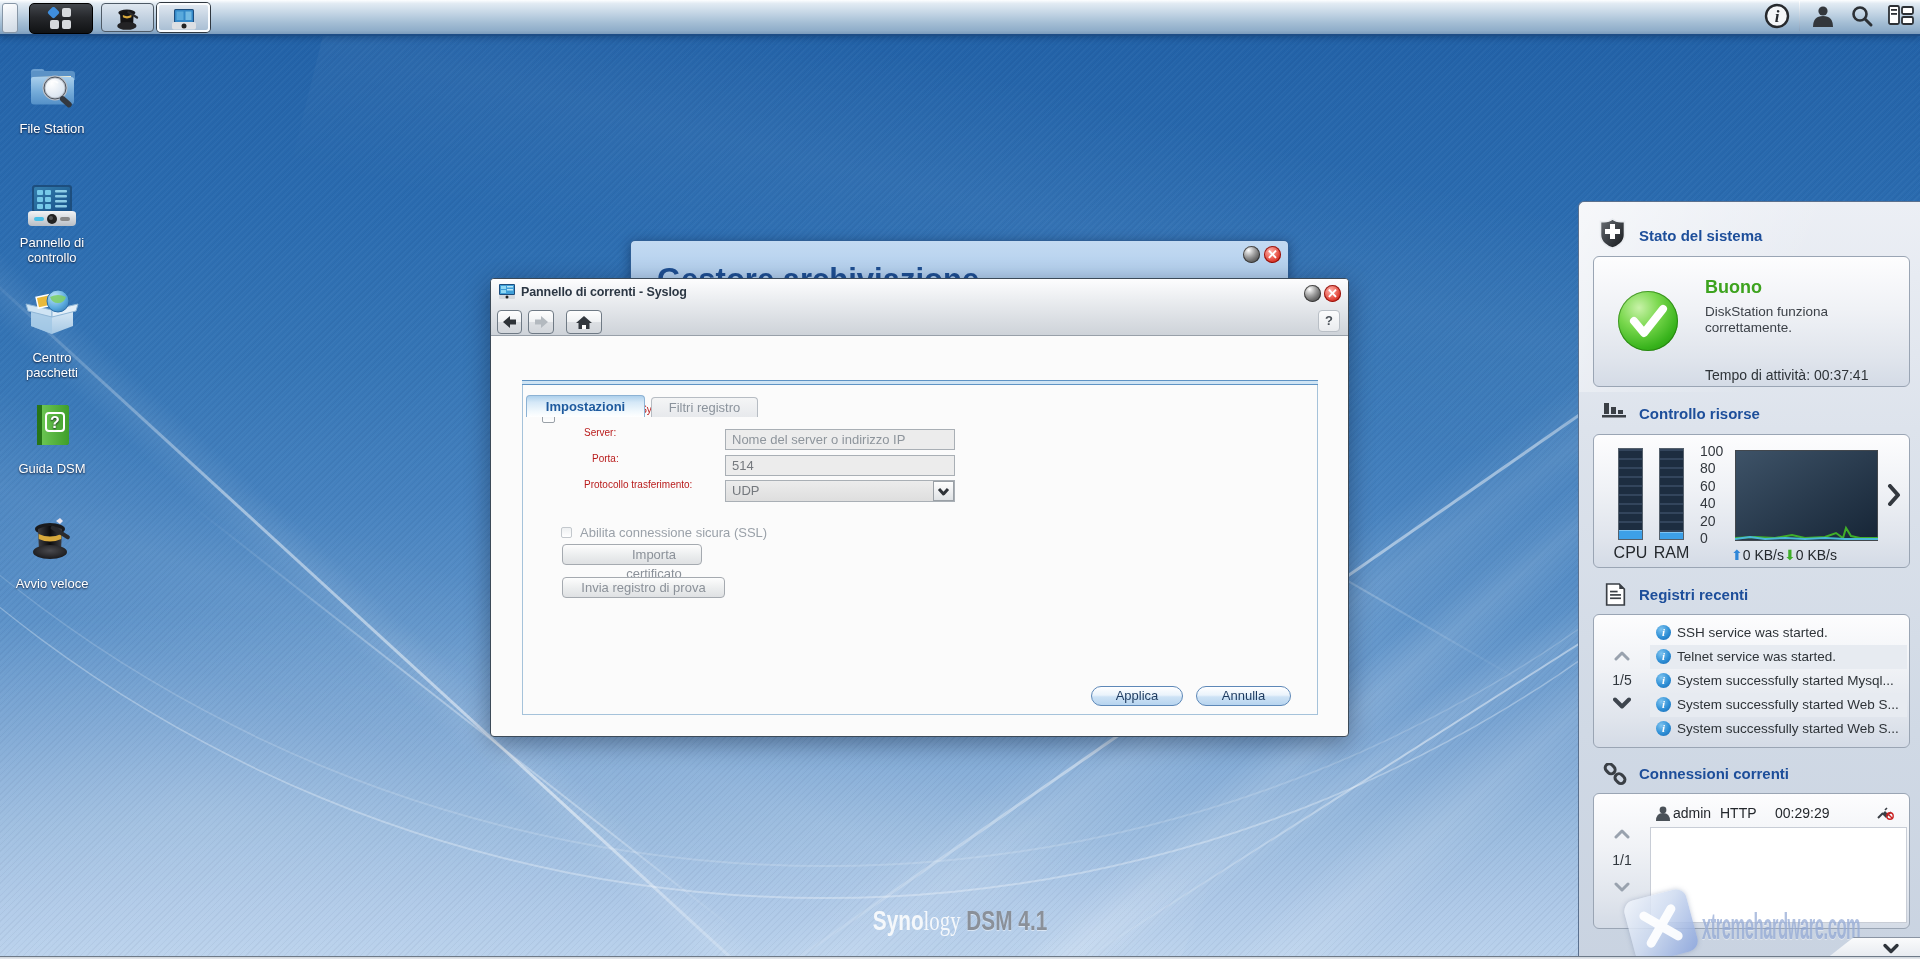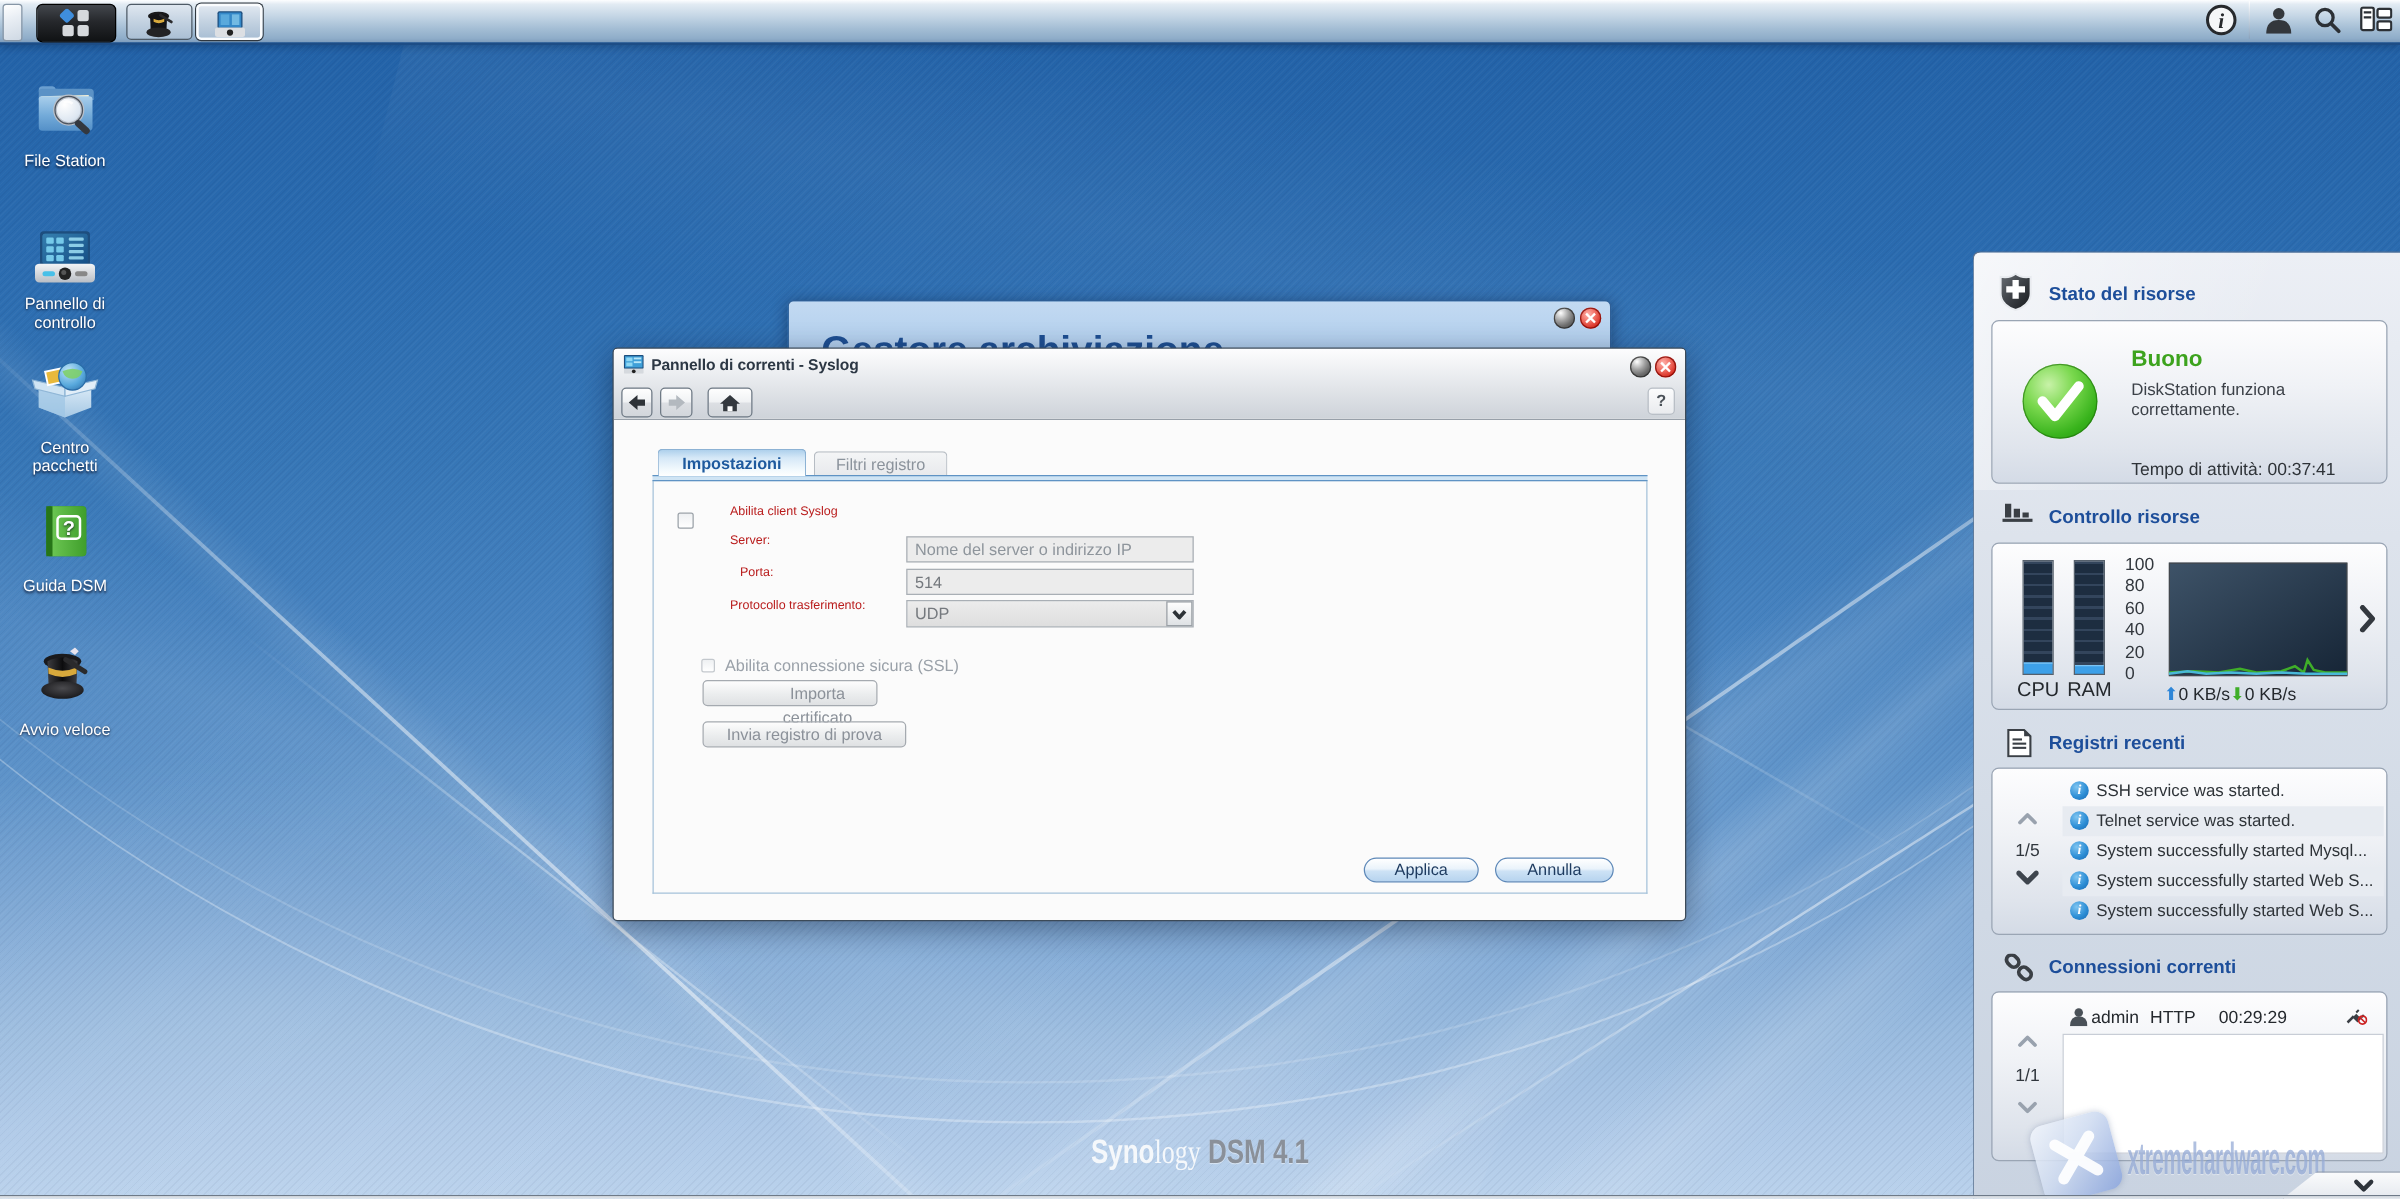--- a/index.html
+++ b/index.html
@@ -39,21 +39,21 @@
 #dlg{position:absolute;left:490px;top:278px;width:859px;height:459px;box-sizing:border-box;
 border:1px solid #3c4a58;border-radius:4px;background:#fbfbfb;box-shadow:0 6px 24px rgba(0,10,30,.38);}
 #dlghead{position:absolute;left:0;top:0;width:100%;height:57px;box-sizing:border-box;
 background:linear-gradient(180deg,#fdfdfe 0%,#eceef1 35%,#d9dde2 75%,#ced3d9 100%);
 border-bottom:1px solid #98a0a9;border-radius:3px 3px 0 0;}
 #dlgtitle{position:absolute;left:30px;top:6px;font-size:12.5px;font-weight:bold;color:#2c3744;letter-spacing:-0.1px;}
 .navbtn{position:absolute;top:31px;height:24px;box-sizing:border-box;border:1px solid #6f7a85;border-radius:4px;
 background:linear-gradient(180deg,#fefefe 0%,#f0f2f4 48%,#dcdfe3 52%,#d2d6db 100%);}
 #helpbtn{position:absolute;right:8px;top:31px;width:22px;height:22px;box-sizing:border-box;border:1px solid #b9bfc6;border-radius:4px;
 background:linear-gradient(180deg,#fbfcfd 0%,#e9ebee 100%);color:#4a5158;font-weight:bold;font-size:13px;text-align:center;line-height:20px;}
-.tab{position:absolute;box-sizing:border-box;font-size:13px;text-align:center;}
+.tab{position:absolute;box-sizing:border-box;font-size:13px;text-align:center;margin-top:36px;}
 #tab1{left:35px;top:80px;width:119px;height:22px;border:1px solid #8cb2d4;border-bottom:none;border-radius:4px 4px 0 0;
 background:linear-gradient(180deg,#aed0ec 0%,#d5e8f7 30%,#f2f9fd 75%,#ffffff 100%);
 color:#1e5a9e;font-weight:bold;line-height:22px;z-index:3;}
 #tab2{left:160px;top:82px;width:107px;height:20px;border:1px solid #b6bcc3;border-bottom:none;border-radius:4px 4px 0 0;
 background:linear-gradient(180deg,#f4f5f6 0%,#e7e9ec 100%);color:#8b939c;line-height:20px;z-index:1;}
 #tabstrip{position:absolute;left:31px;top:101px;width:796px;height:3px;background:#cfe4f4;border-top:1px solid #5f93c4;border-bottom:1px solid #5f93c4;z-index:2;}
 #cbox{position:absolute;left:31px;top:105px;width:796px;height:331px;box-sizing:border-box;border:1px solid #a5c2da;border-top:none;background:#fbfbfb;}
 .chk{position:absolute;width:13px;height:13px;box-sizing:border-box;border:1px solid #9aa1a8;border-radius:2px;
 background:linear-gradient(180deg,#eef0f2 0%,#ffffff 100%);}
 .lbl{position:absolute;font-size:10px;color:#b91c1c;margin-left:23px;}
@@ -304,21 +304,21 @@
       <path d="M13.5 1 C10 4 5 4 1.5 3.5 L1.5 17 C1.5 24 8 28.5 13.5 30 C19 28.5 25.5 24 25.5 17 L25.5 3.5 C22 4 17 4 13.5 1 Z" fill="url(#shg)" stroke="#e8ebef" stroke-width="1.6"></path>
       <path d="M11 6 l5 0 0 5 5 0 0 5 -5 0 0 5 -5 0 0 -5 -5 0 0 -5 5 0z" fill="#fff"></path>
       <defs>
           <linearGradient id="shg" x1="0" y1="0" x2="1" y2="1">
             <stop offset="0" stop-color="#6a6f75"></stop>
             <stop offset=".5" stop-color="#3c4045"></stop>
             <stop offset="1" stop-color="#17191c"></stop>
           </linearGradient>
         </defs>
     </svg>
-    <div class="shead" style="left:60px;top:25px;">Stato del risorse</div>
+    <div class="shead" style="left:60px;top:25px;">Stato del sistema</div>
     <div class="card" style="top:54px;height:131px;">
       <div style="position:absolute;left:24px;top:34px;width:60px;height:60px;border-radius:50%;
         background:radial-gradient(circle at 35% 28%,#c8f2a8 0%,#7ad84e 35%,#38b31c 70%,#1f8c0c 100%);box-shadow:inset 0 0 0 1px rgba(30,110,10,.6);"></div>
       <svg style="position:absolute;left:24px;top:34px;" width="60" height="60" viewBox="0 0 60 60">
           <path d="M16 30 L26 42 L45 18" fill="none" stroke="#fff" stroke-width="8" stroke-linecap="round" stroke-linejoin="round"></path>
         </svg>
       <div style="position:absolute;left:111px;top:20px;font-size:18px;font-weight:bold;color:#3da31e;">Buono</div>
       <div style="position:absolute;left:111px;top:47px;font-size:13.5px;color:#3c4148;line-height:16px;">DiskStation funziona<br>correttamente.</div>
       <div style="position:absolute;left:111px;top:110px;font-size:14px;color:#2e3338;">Tempo di attività: 00:37:41</div>
     </div>

